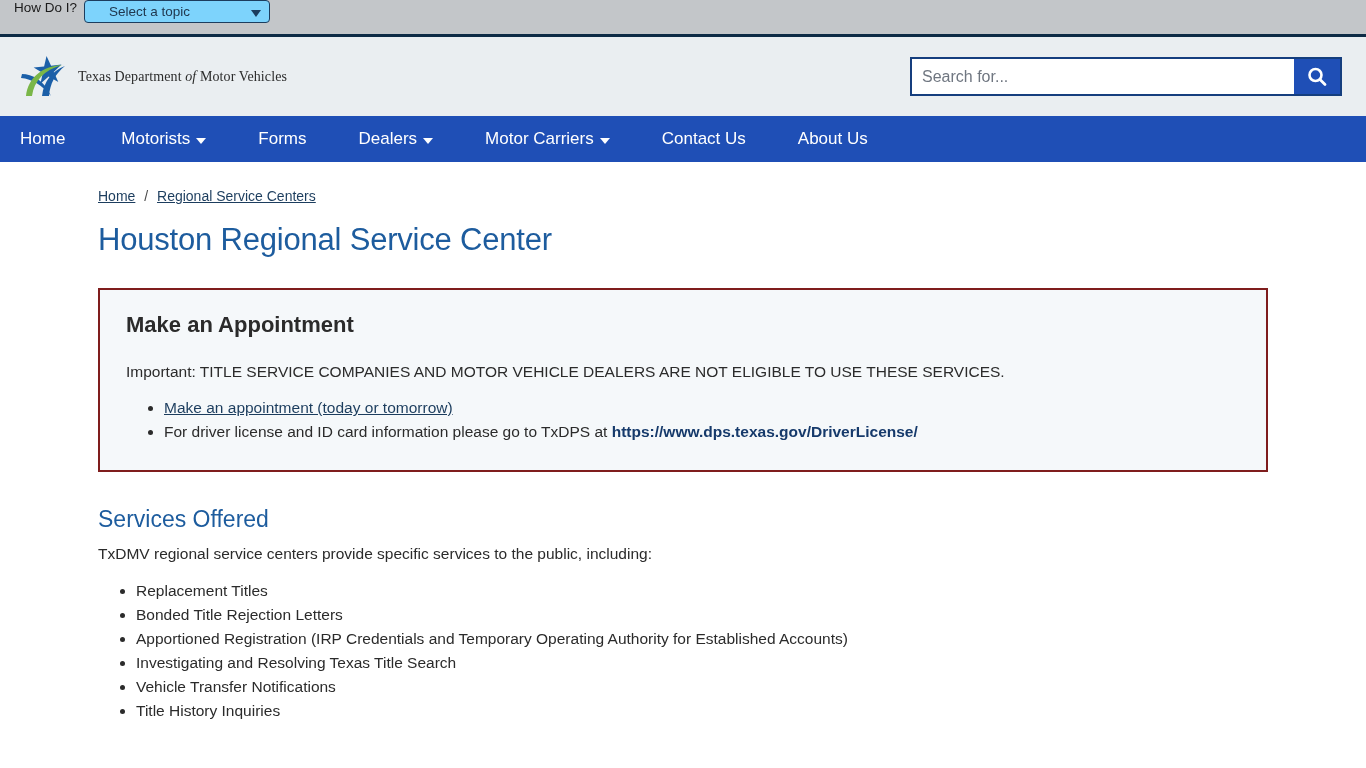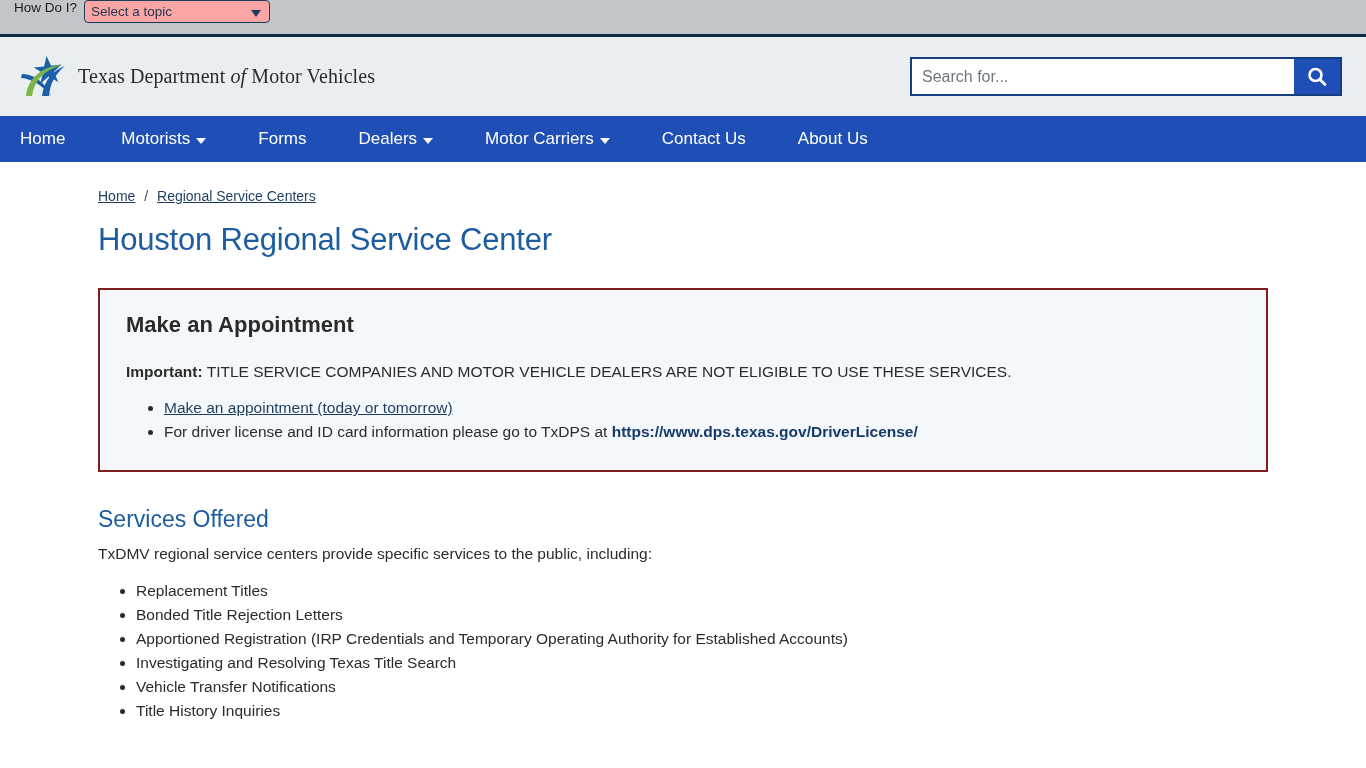--- a/index.html
+++ b/index.html
@@ -23,26 +23,26 @@
   .topbar-label {
     font-size: 13.5px;
     color: #1a1a1a;
     margin-right: 7px;
     white-space: nowrap;
   }
   .topic-select {
     position: relative;
     width: 186px;
     height: 23px;
-    background: #fca5a5;
+    background: #7dd3fc;
     border: 1px solid #1c3d5e;
     border-radius: 4px;
     display: flex;
     align-items: center;
-    padding: 0 6px;
+    padding: 0 24px;
     cursor: pointer;
   }
   .topic-select-text {
     font-size: 13.5px;
     color: #20384f;
     line-height: 1;
   }
   .caret-down {
     position: absolute;
     right: 8px;
@@ -66,21 +66,21 @@
   }
   .brand {
     display: flex;
     align-items: center;
     gap: 8px;
     cursor: pointer;
   }
   .brand-logo { width: 52px; height: 46px; flex: 0 0 auto; }
   .brand-text {
     font-family: "Liberation Serif", serif;
-    font-size: 20px;
+    font-size: 14px;
     color: #2b2b2b;
     white-space: nowrap;
     letter-spacing: .1px;
   }
   .brand-text i { font-style: italic; }
 
   .searchbox {
     display: flex;
     align-items: stretch;
     width: 432px;
@@ -180,21 +180,21 @@
     font-weight: bold;
     color: #2b2b2b;
     margin: 0 0 24px 0;
   }
   .callout-note {
     font-size: 15.5px;
     color: #2b2b2b;
     margin: 0 0 14px 0;
     line-height: 1.3;
   }
-  .callout-note b { font-weight: bold; }
+  .callout-note b { font-weight: normal; }
 
   .callout-list {
     margin: 0;
     padding-left: 38px;
     list-style: disc;
   }
   .callout-list li {
     font-size: 15.5px;
     color: #2b2b2b;
     line-height: 1.55;

